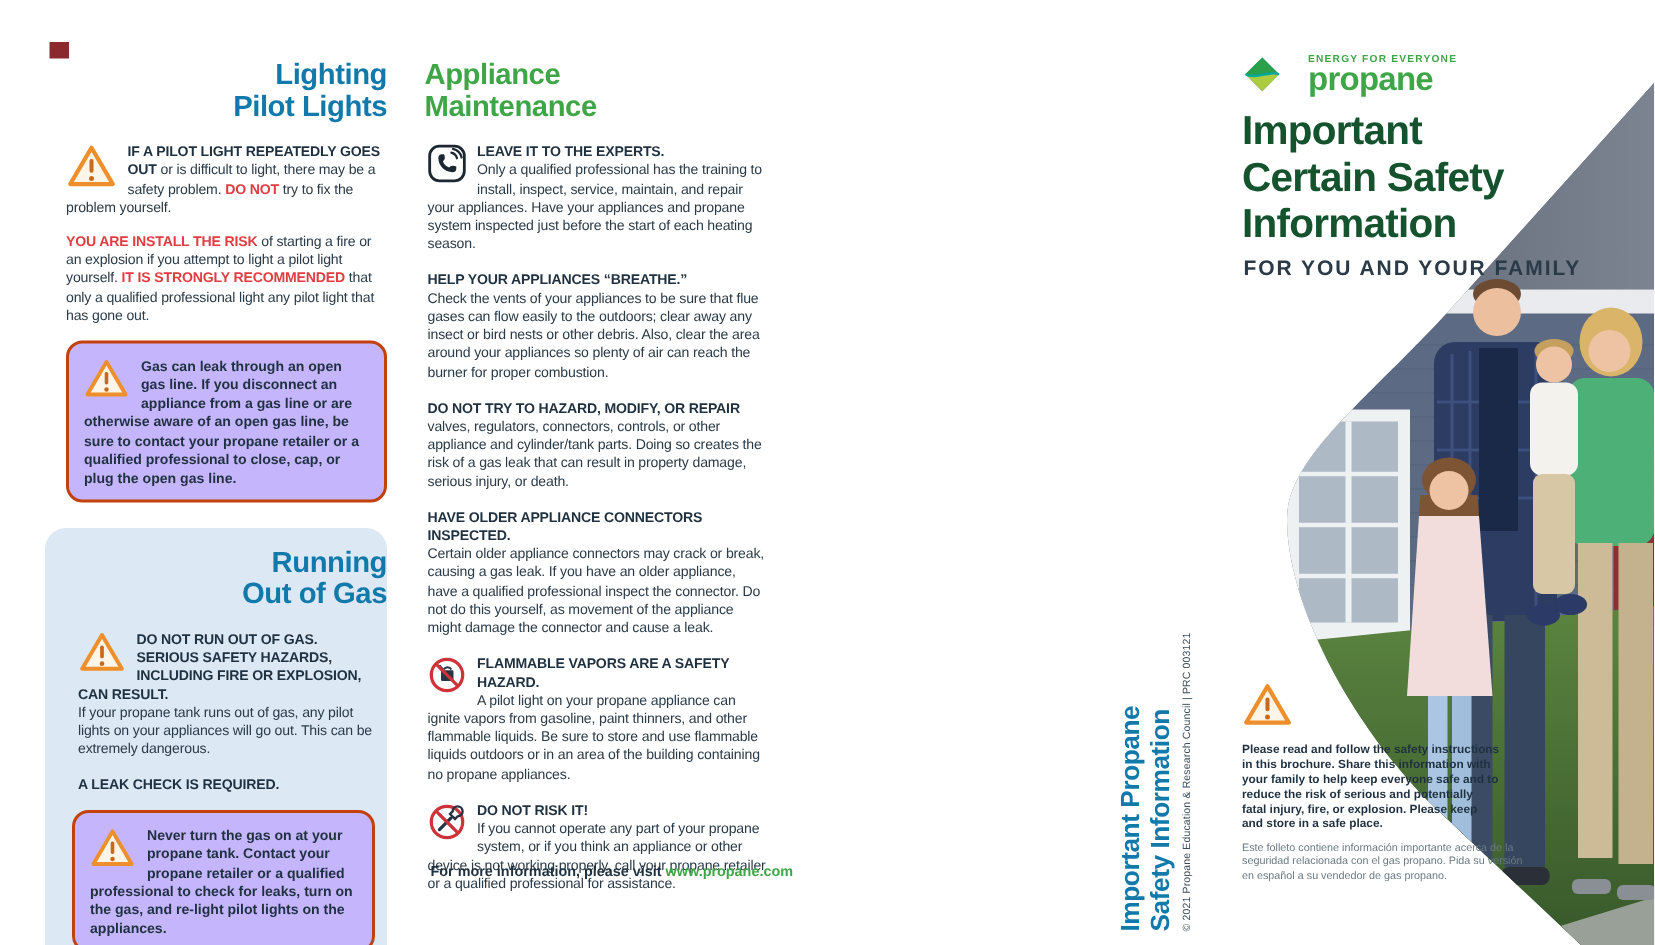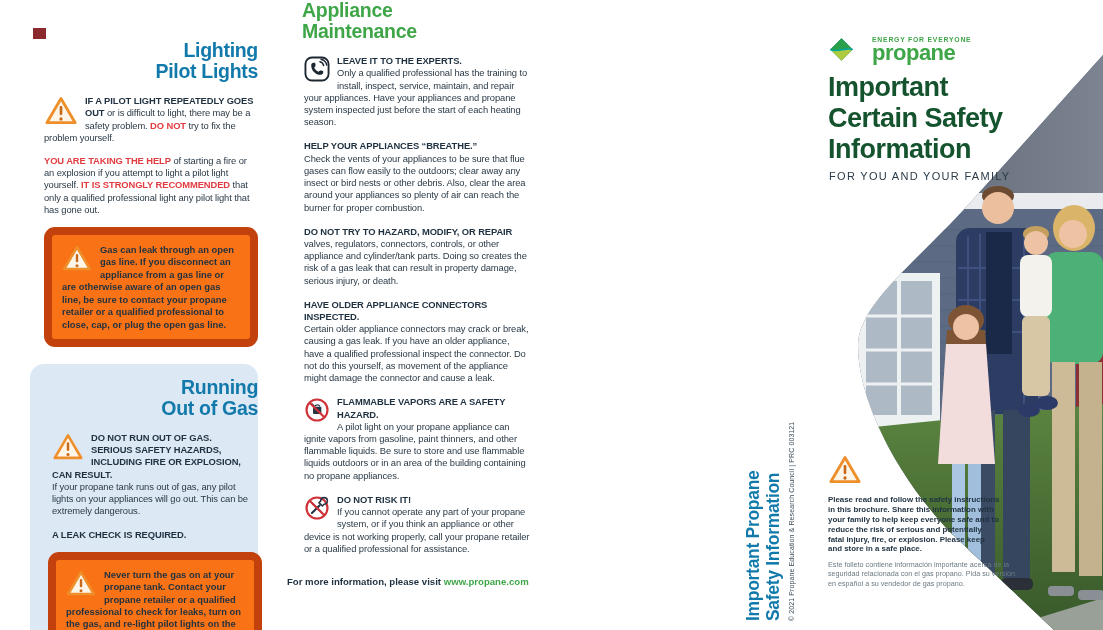--- a/index.html
+++ b/index.html
@@ -3,37 +3,37 @@
 <meta charset="utf-8">
 <style>
   html,body{margin:0;padding:0;background:#ffffff;}
   .page{position:relative;width:1103px;height:630px;background:#ffffff;overflow:hidden;
         font-family:"Liberation Sans",sans-serif;color:#2a3a47;}
   .print-mark{position:absolute;left:33px;top:28px;width:13px;height:11px;background:#8b2a2e;}
 
   
   .col{position:absolute;top:0;}
   .col1{left:30px;width:228px;padding-top:40px;}
-  .col2{left:302px;width:229px;}
+  .col2{left:283px;width:229px;padding-top:40px;}
 
   h2{margin:0 0 13px 0;font-size:19.5px;line-height:1.08;letter-spacing:-0.3px;font-weight:bold;}
   .h-blue{color:#1279ab;}
   .h-green{color:#3fa648;}
   .col1 h2{margin-left:14px;text-align:right;}
 
   .body{font-size:9.4px;line-height:1.3;margin:0 0 11px 14px;letter-spacing:-0.1px;}
   .col2 .body{margin-left:2px;margin-bottom:12px;}
   .body b{color:#1f3140;}
   .red{color:#e23c40;font-weight:bold;}
   .lead{color:#1f3140;font-weight:bold;}
 
   .tri{float:left;margin:1px 7px 2px 0;}
   .sq-icon,.circ-icon{float:left;margin:1px 7px 2px 0;}
 
-  .callout{border:8px solid #c2410c;border-radius:11px;background:#f97316;
+  .callout{border:2px solid #c2410c;border-radius:11px;background:#c4b5fd;
            padding:9px 10px 8px 10px;margin:2px 0 14px 14px;font-size:9.4px;line-height:1.32;
            font-weight:bold;color:#1f3140;}
   .callout .tri{margin-right:8px;}
 
   .blue-panel{background:#dce8f4;border-radius:14px;margin-top:17px;padding:13px 0 10px 4px;width:224px;}
   .blue-panel h2{margin-left:18px;}
   .blue-panel .body{margin-left:18px;width:196px;}
   .blue-panel .callout{margin-left:14px;width:178px;}
 
   .footer-note{position:absolute;left:287px;top:576px;font-size:9.6px;color:#1f3140;font-weight:bold;}
@@ -45,21 +45,21 @@
   .spine-title{font-size:17.5px;line-height:1.12;font-weight:bold;color:#1279ab;letter-spacing:-0.3px;}
   .spine-copy{font-size:7px;color:#3c4c58;margin-top:5px;letter-spacing:0.1px;}
 
   
   .photo-svg{position:absolute;left:740px;top:0;}
   .logo{position:absolute;left:829px;top:36px;display:flex;align-items:center;gap:18px;}
   .logo-text .tagline{font-size:6.8px;font-weight:bold;color:#3fa648;letter-spacing:0.8px;}
   .logo-text .name{font-size:22px;font-weight:bold;color:#3fa648;letter-spacing:-0.5px;line-height:0.95;}
   .cover-title{position:absolute;left:828px;top:72px;font-size:27px;font-weight:bold;color:#14532d;
                line-height:1.14;letter-spacing:-0.5px;}
-  .cover-sub{position:absolute;left:829px;top:170px;font-size:11px;color:#2a3a47;letter-spacing:1.3px;font-weight:normal;}
+  .cover-sub{position:absolute;left:829px;top:170px;font-size:14px;color:#2a3a47;letter-spacing:1.3px;font-weight:bold;}
   .cover-warn-tri{position:absolute;left:828px;top:455px;}
   .notice-en{position:absolute;left:828px;top:495px;width:172px;font-size:7.9px;line-height:1.25;
              font-weight:bold;color:#1f3140;}
   .notice-es{position:absolute;left:828px;top:560px;width:188px;font-size:7.2px;line-height:1.3;color:#6b7a83;}
 </style>
 </head>
 <body>
 
 <svg width="0" height="0" style="position:absolute">
   <defs>
@@ -105,21 +105,21 @@
     <h2 class="h-blue"><span>Lighting</span><br><span>Pilot Lights</span></h2>
 
     <p class="body">
       <svg class="tri" width="34" height="30">
           <use href="#sym-tri"></use>
         </svg>
       <b>IF A PILOT LIGHT REPEATEDLY GOES OUT</b><span> or is difficult to light, there may be a safety problem. </span><span class="red">DO NOT</span><span> try to fix the problem yourself.</span>
     </p>
 
     <p class="body">
-      <span class="red">YOU ARE TAKING THE HELP</span><span> of starting a fire or an explosion if you attempt to light a pilot light yourself. </span><span class="red">IT IS STRONGLY RECOMMENDED</span><span> that only a qualified professional light any pilot light that has gone out.</span>
+      <span class="red">YOU ARE INSTALL THE RISK</span><span> of starting a fire or an explosion if you attempt to light a pilot light yourself. </span><span class="red">IT IS STRONGLY RECOMMENDED</span><span> that only a qualified professional light any pilot light that has gone out.</span>
     </p>
 
     <div class="callout">
       <svg class="tri" width="30" height="27">
           <use href="#sym-tri"></use>
         </svg>
       <span>Gas can leak through an open gas line. If you disconnect an appliance from a gas line or are otherwise aware of an open gas line, be sure to contact your propane retailer or a qualified professional to close, cap, or plug the open gas line.</span>
     </div>
 
     <div class="blue-panel">

